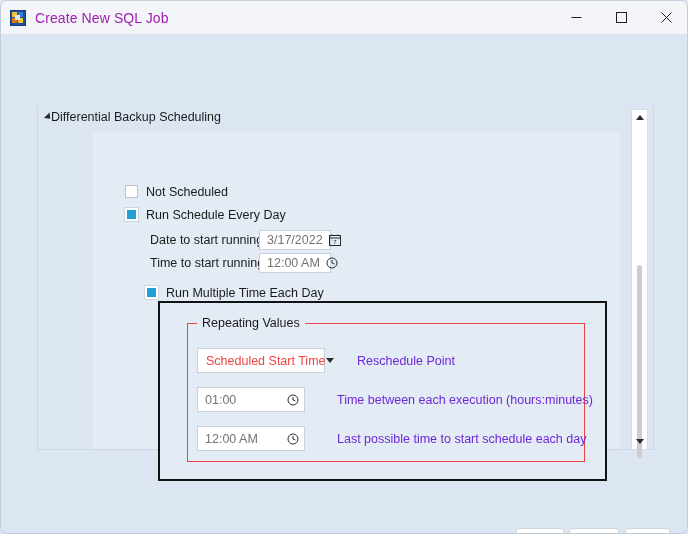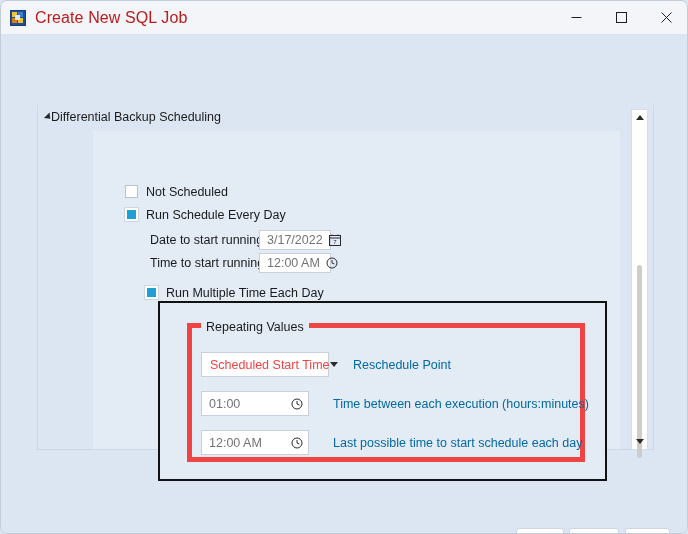--- a/index.html
+++ b/index.html
@@ -50,22 +50,22 @@
     position: absolute;
     width: 5px; height: 5px;
   }
   .title-icon .s1 { left: 1px;  top: 1px;  background: #f2c230; }
   .title-icon .s2 { left: 7px;  top: 1px;  background: #3c7fd0; }
   .title-icon .s3 { left: 1px;  top: 7px;  background: #dd7a20; }
   .title-icon .s4 { left: 7px;  top: 7px;  background: #f2c230; }
   .title-icon .s5 { left: 4px;  top: 4px;  background: #e8e8e8; }
 
   .title-text {
-    font-size: 16px;
-    color: #b91c1c;
+    font-size: 14px;
+    color: #a21caf;
     letter-spacing: 0.1px;
     white-space: nowrap;
   }
 
   .wincontrols {
     position: absolute;
     right: 0; top: 0;
     height: 33px;
     display: flex;
   }
@@ -220,21 +220,21 @@
     background: #e3ebf5;
   }
 
   
   .fieldset {
     position: absolute;
     left: 27px;
     top: 20px;
     width: 398px;
     height: 139px;
-    border: 5px solid #ef4444;
+    border: 1px solid #ef4444;
     box-sizing: border-box;
     background: transparent;
   }
   .fieldset .legend {
     position: absolute;
     left: 9px;
     top: -8px;
     background: #e3ebf5;
     padding: 0 5px;
     font-size: 12.5px;
@@ -263,22 +263,22 @@
   }
   .caret {
     width: 0; height: 0;
     border-left: 4px solid transparent;
     border-right: 4px solid transparent;
     border-top: 5px solid #2b2b2b;
     flex: none;
   }
   .fsrow .rlabel {
     font-size: 12.5px;
-    color: #0369a1;
-    margin-left: 24px;
+    color: #6d28d9;
+    margin-left: 32px;
   }
   .timebox {
     width: 108px;
     height: 25px;
   }
 
   
   .scrollbar {
     position: absolute;
     left: 630px;

